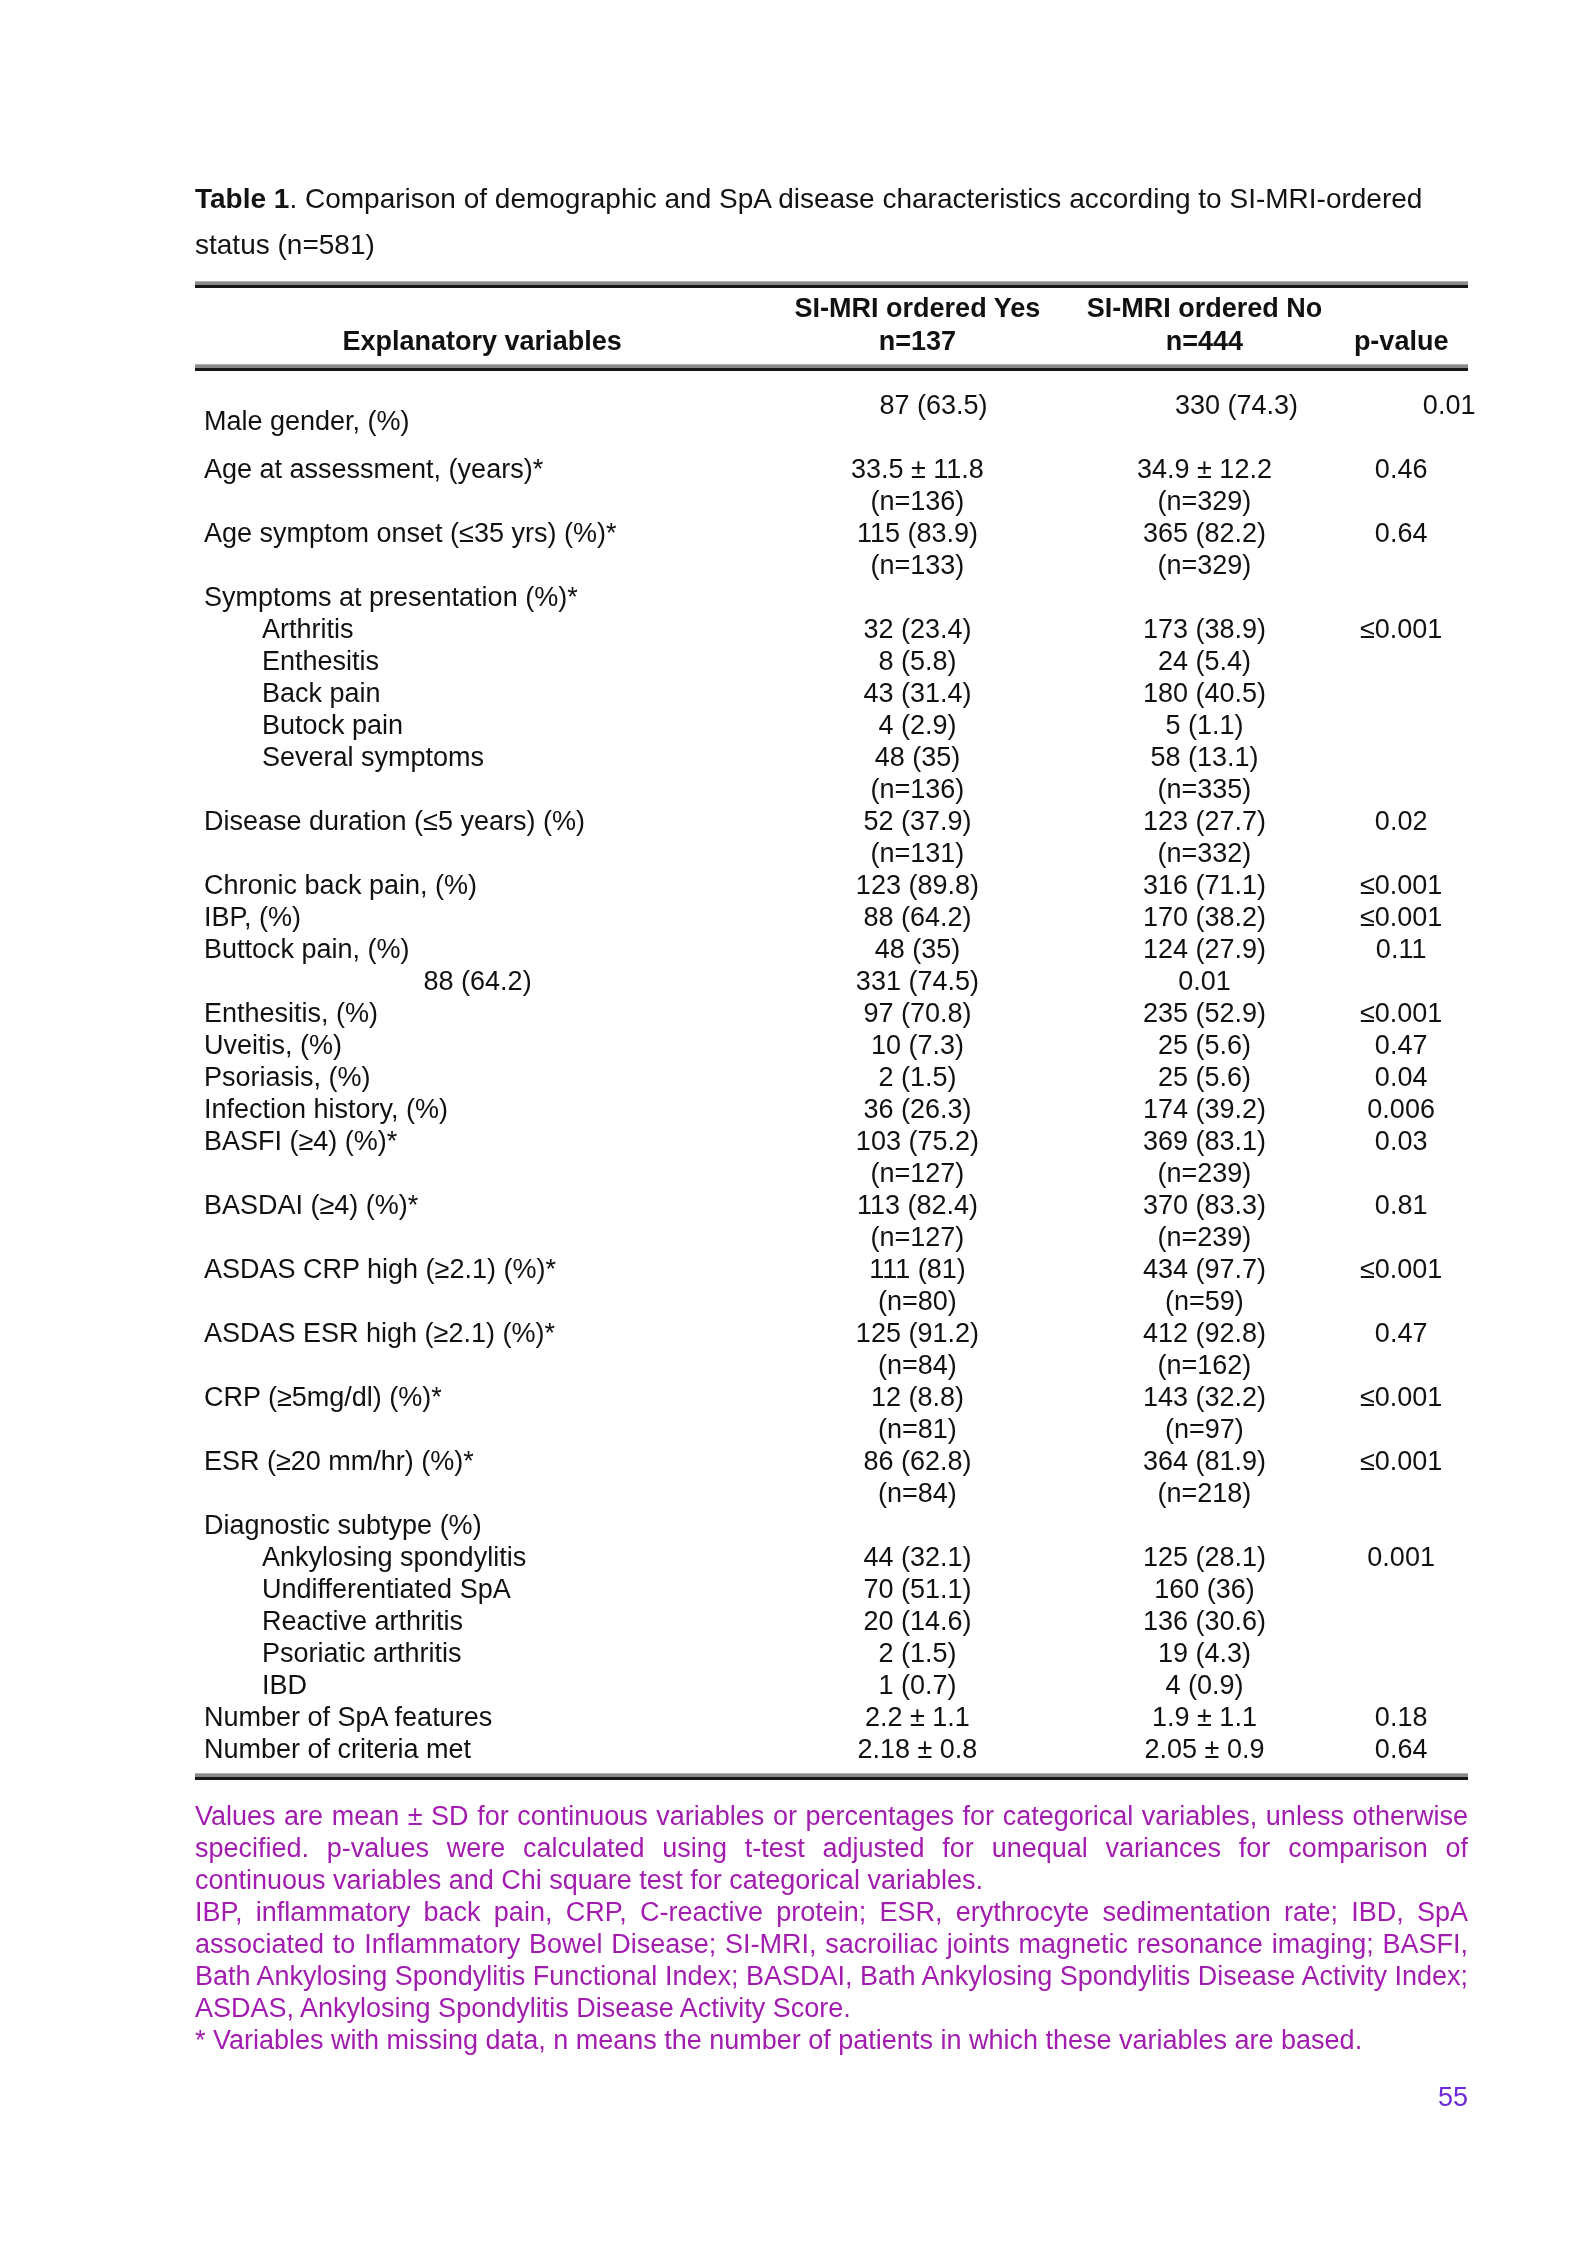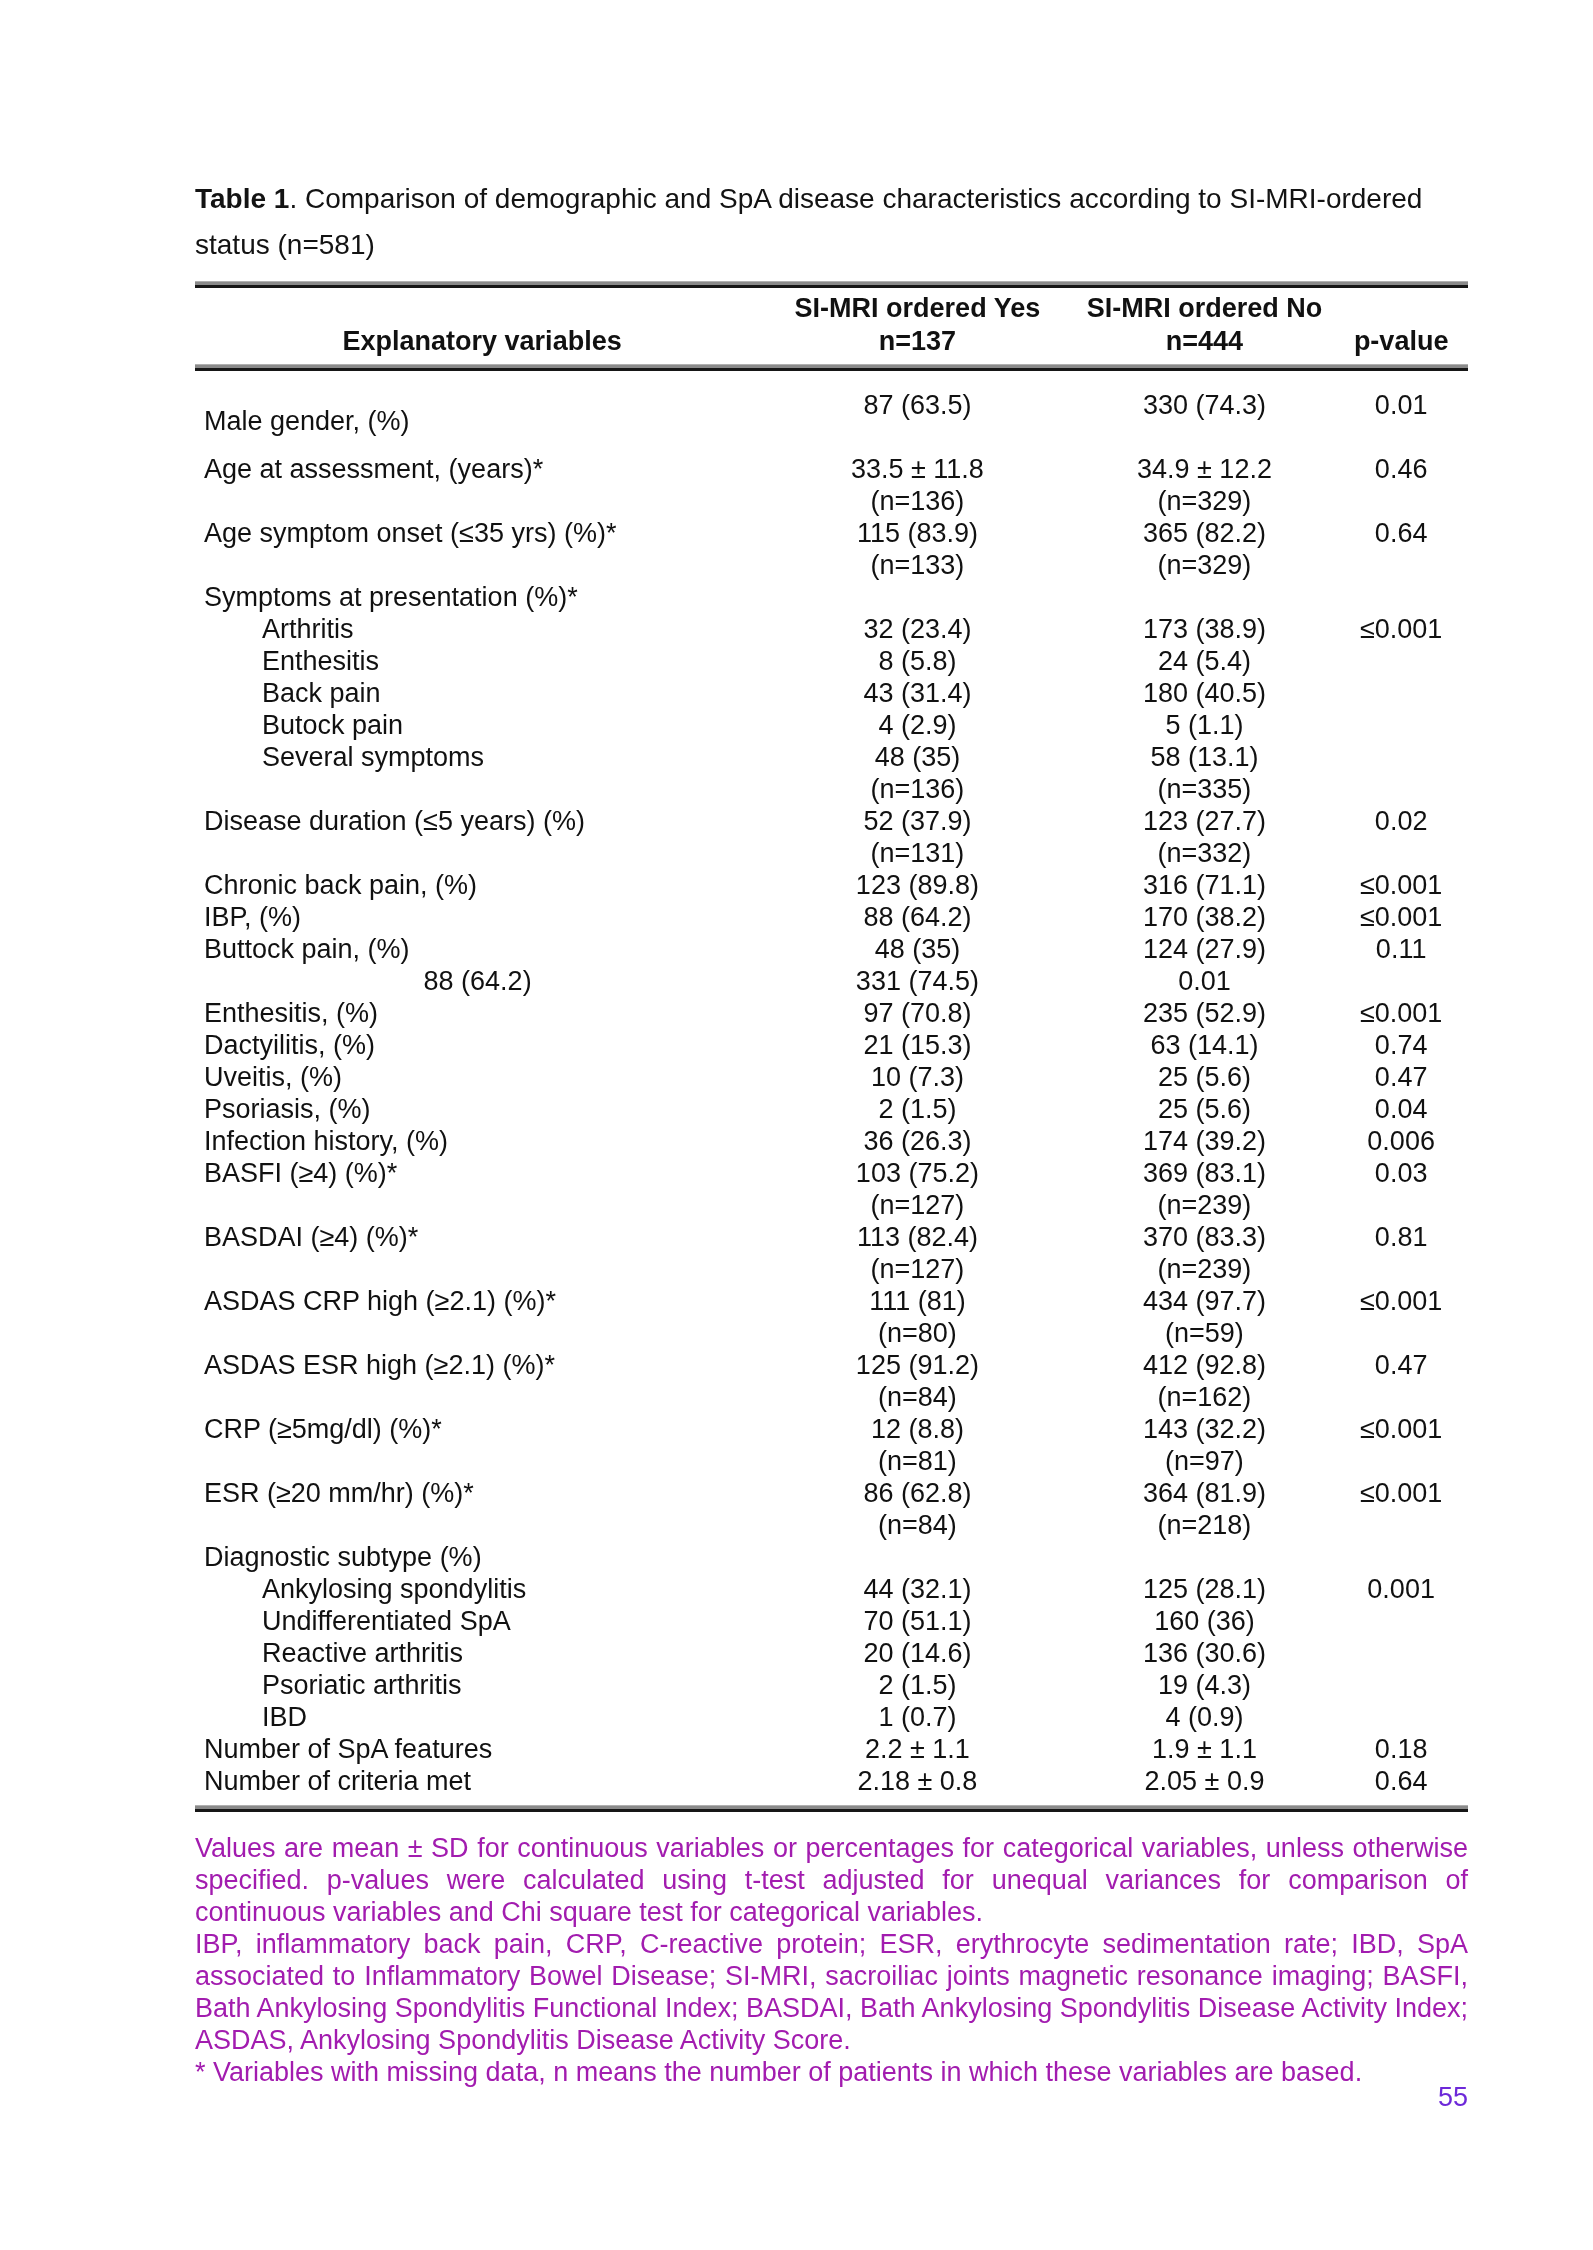--- a/index.html
+++ b/index.html
@@ -43,21 +43,21 @@
     line-height: 32px;
   }
   .trow {
     display: grid;
     grid-template-columns: 44.4% 24.7% 20.4% 10.5%;
     align-items: start;
   }
   .trow .label { padding-left: 9px; }
   .trow .label.indent { padding-left: 67px; }
   .trow .val, .trow .p { text-align: center; }
-  .trow.tall { min-height: 64px; }
+  .trow.tall { min-height: 64px; gap: 16px; }
   .trow.tall .label { align-self: center; }
   .footnotes {
     margin-top: 20px;
     font-size: 27px;
     line-height: 32px;
     text-align: justify;
     color: #a21caf;
   }
   .pageno {
     position: absolute;
@@ -176,26 +176,20 @@
           <div class="val">331 (74.5)</div>
           <div class="p">0.01</div>
         </div>
         <div class="trow">
           <div class="label">Enthesitis, (%)</div>
           <div class="val">97 (70.8)</div>
           <div class="val">235 (52.9)</div>
           <div class="p">≤0.001</div>
         </div>
         <div class="trow">
-          <div class="label">Dactyilitis, (%)</div>
-          <div class="val">21 (15.3)</div>
-          <div class="val">63 (14.1)</div>
-          <div class="p">0.74</div>
-        </div>
-        <div class="trow">
           <div class="label">Uveitis, (%)</div>
           <div class="val">10 (7.3)</div>
           <div class="val">25 (5.6)</div>
           <div class="p">0.47</div>
         </div>
         <div class="trow">
           <div class="label">Psoriasis, (%)</div>
           <div class="val">2 (1.5)</div>
           <div class="val">25 (5.6)</div>
           <div class="p">0.04</div>

